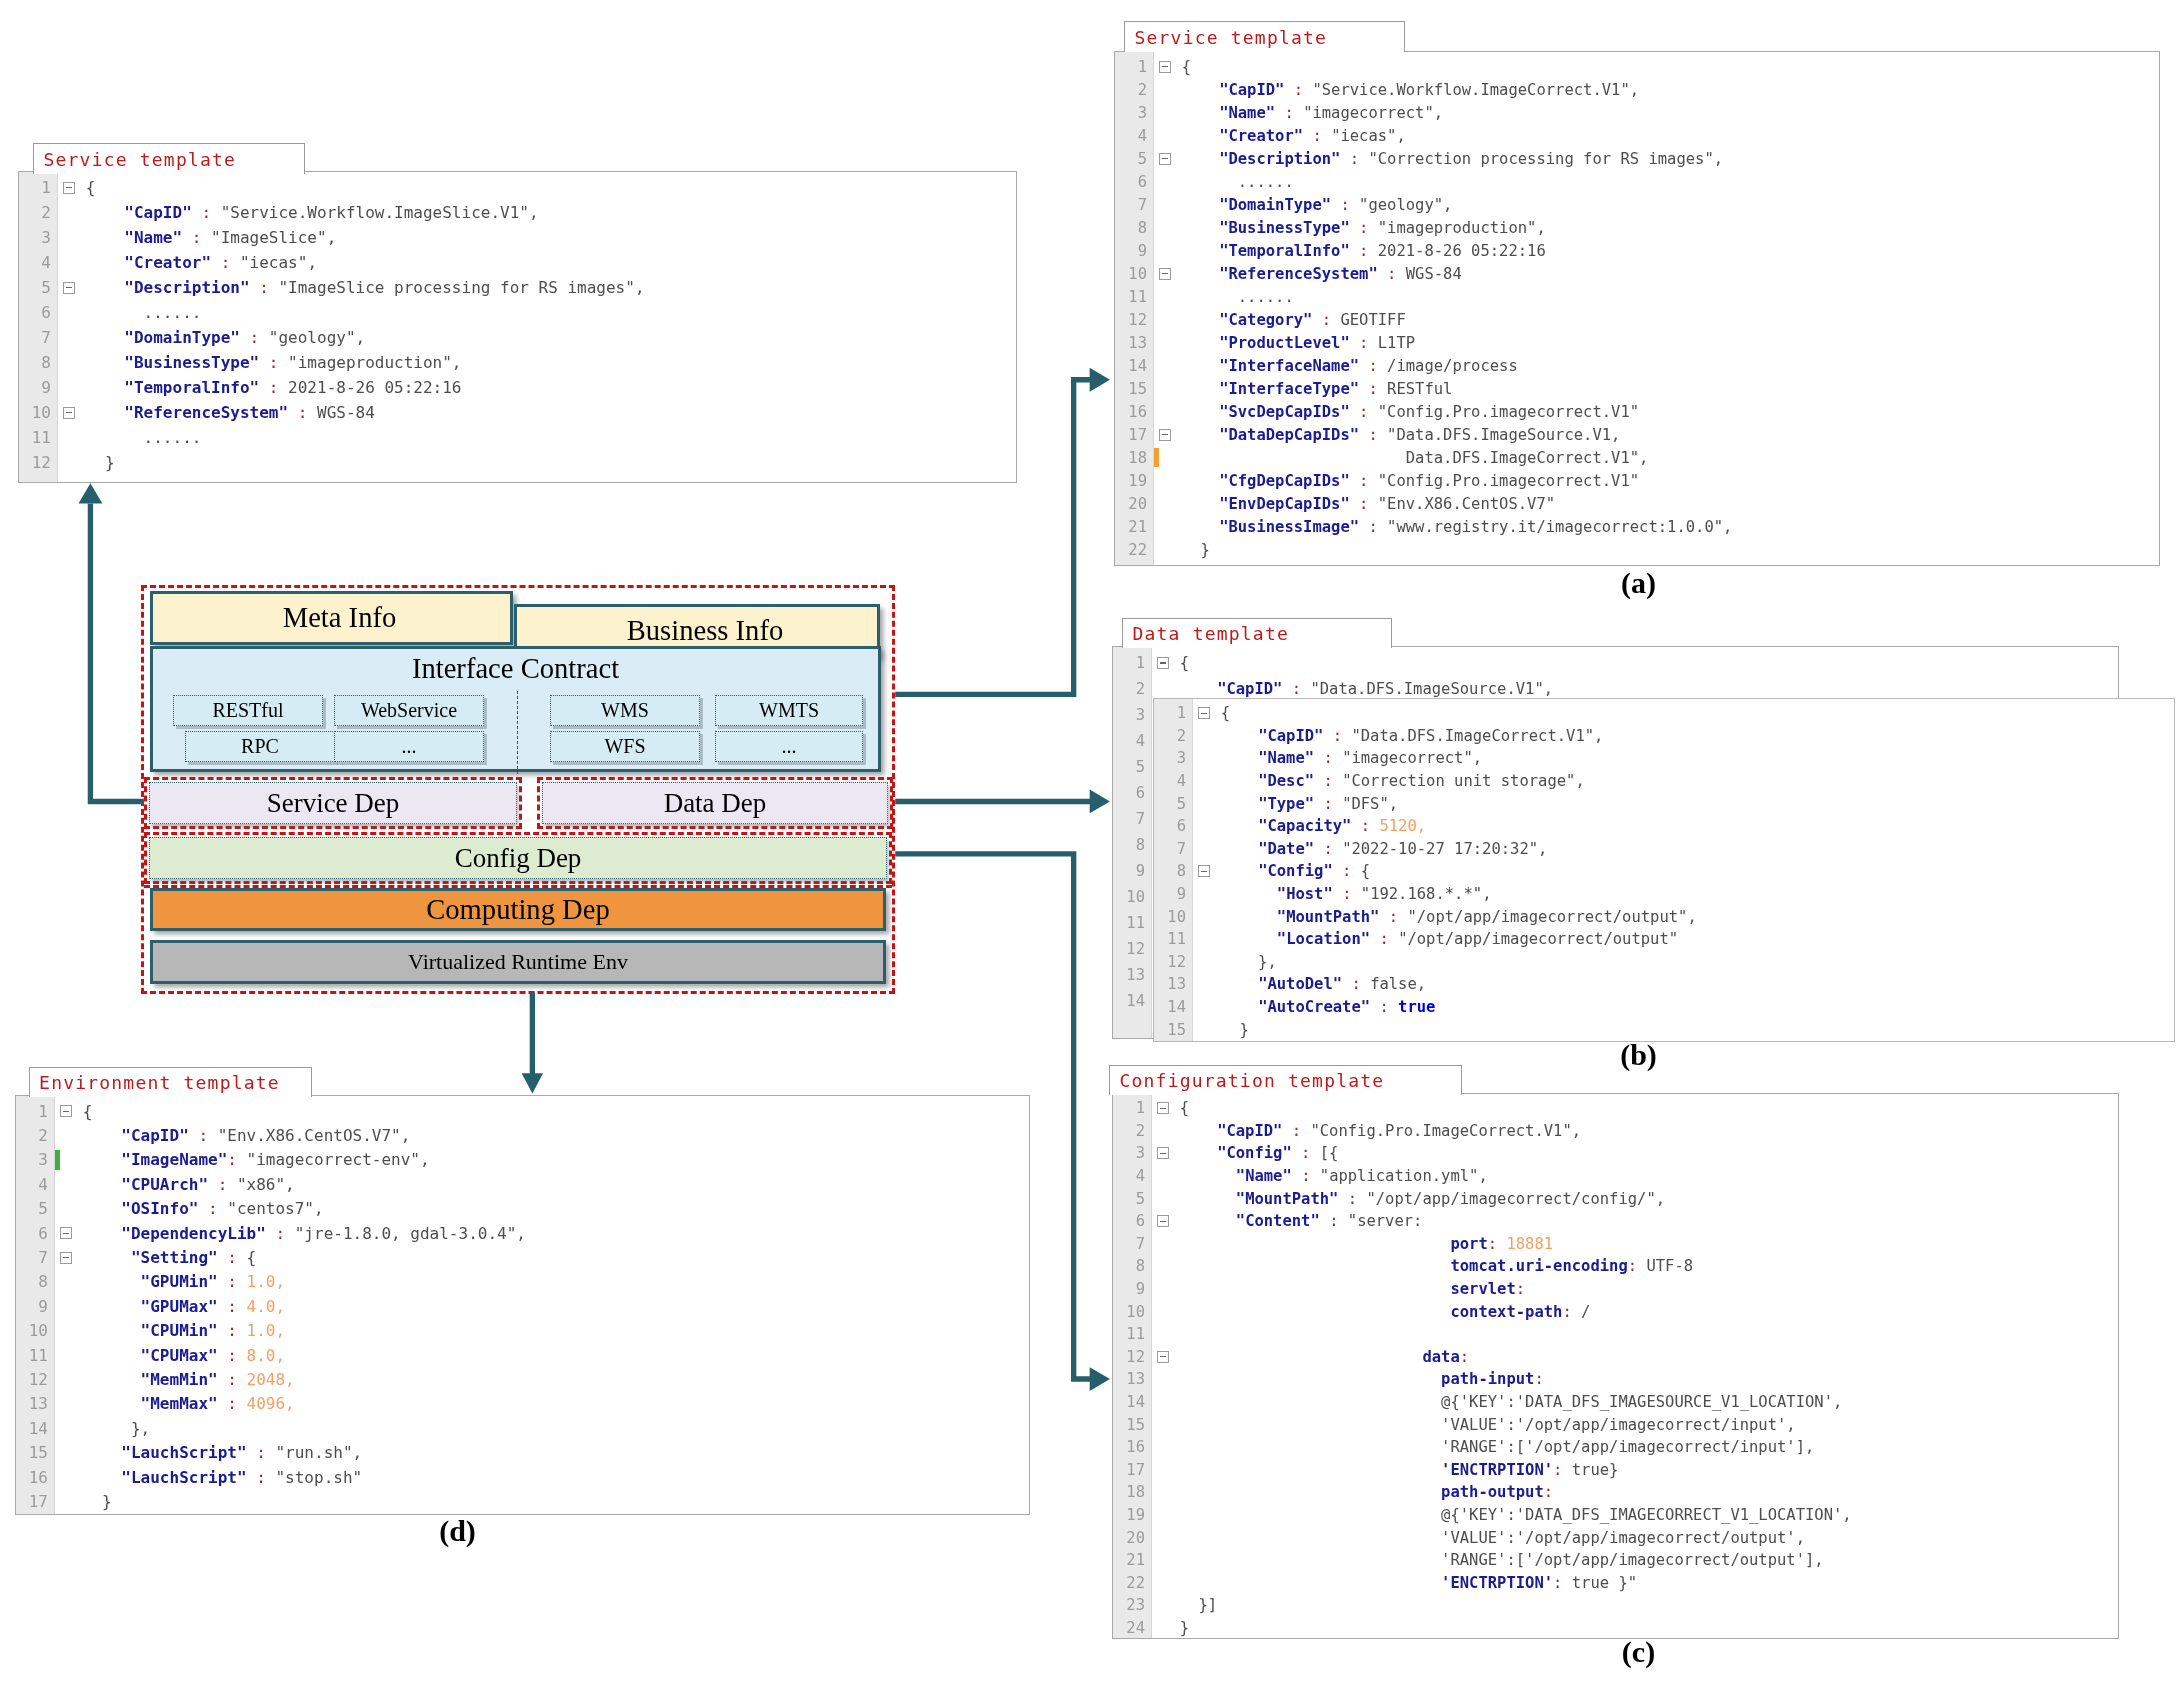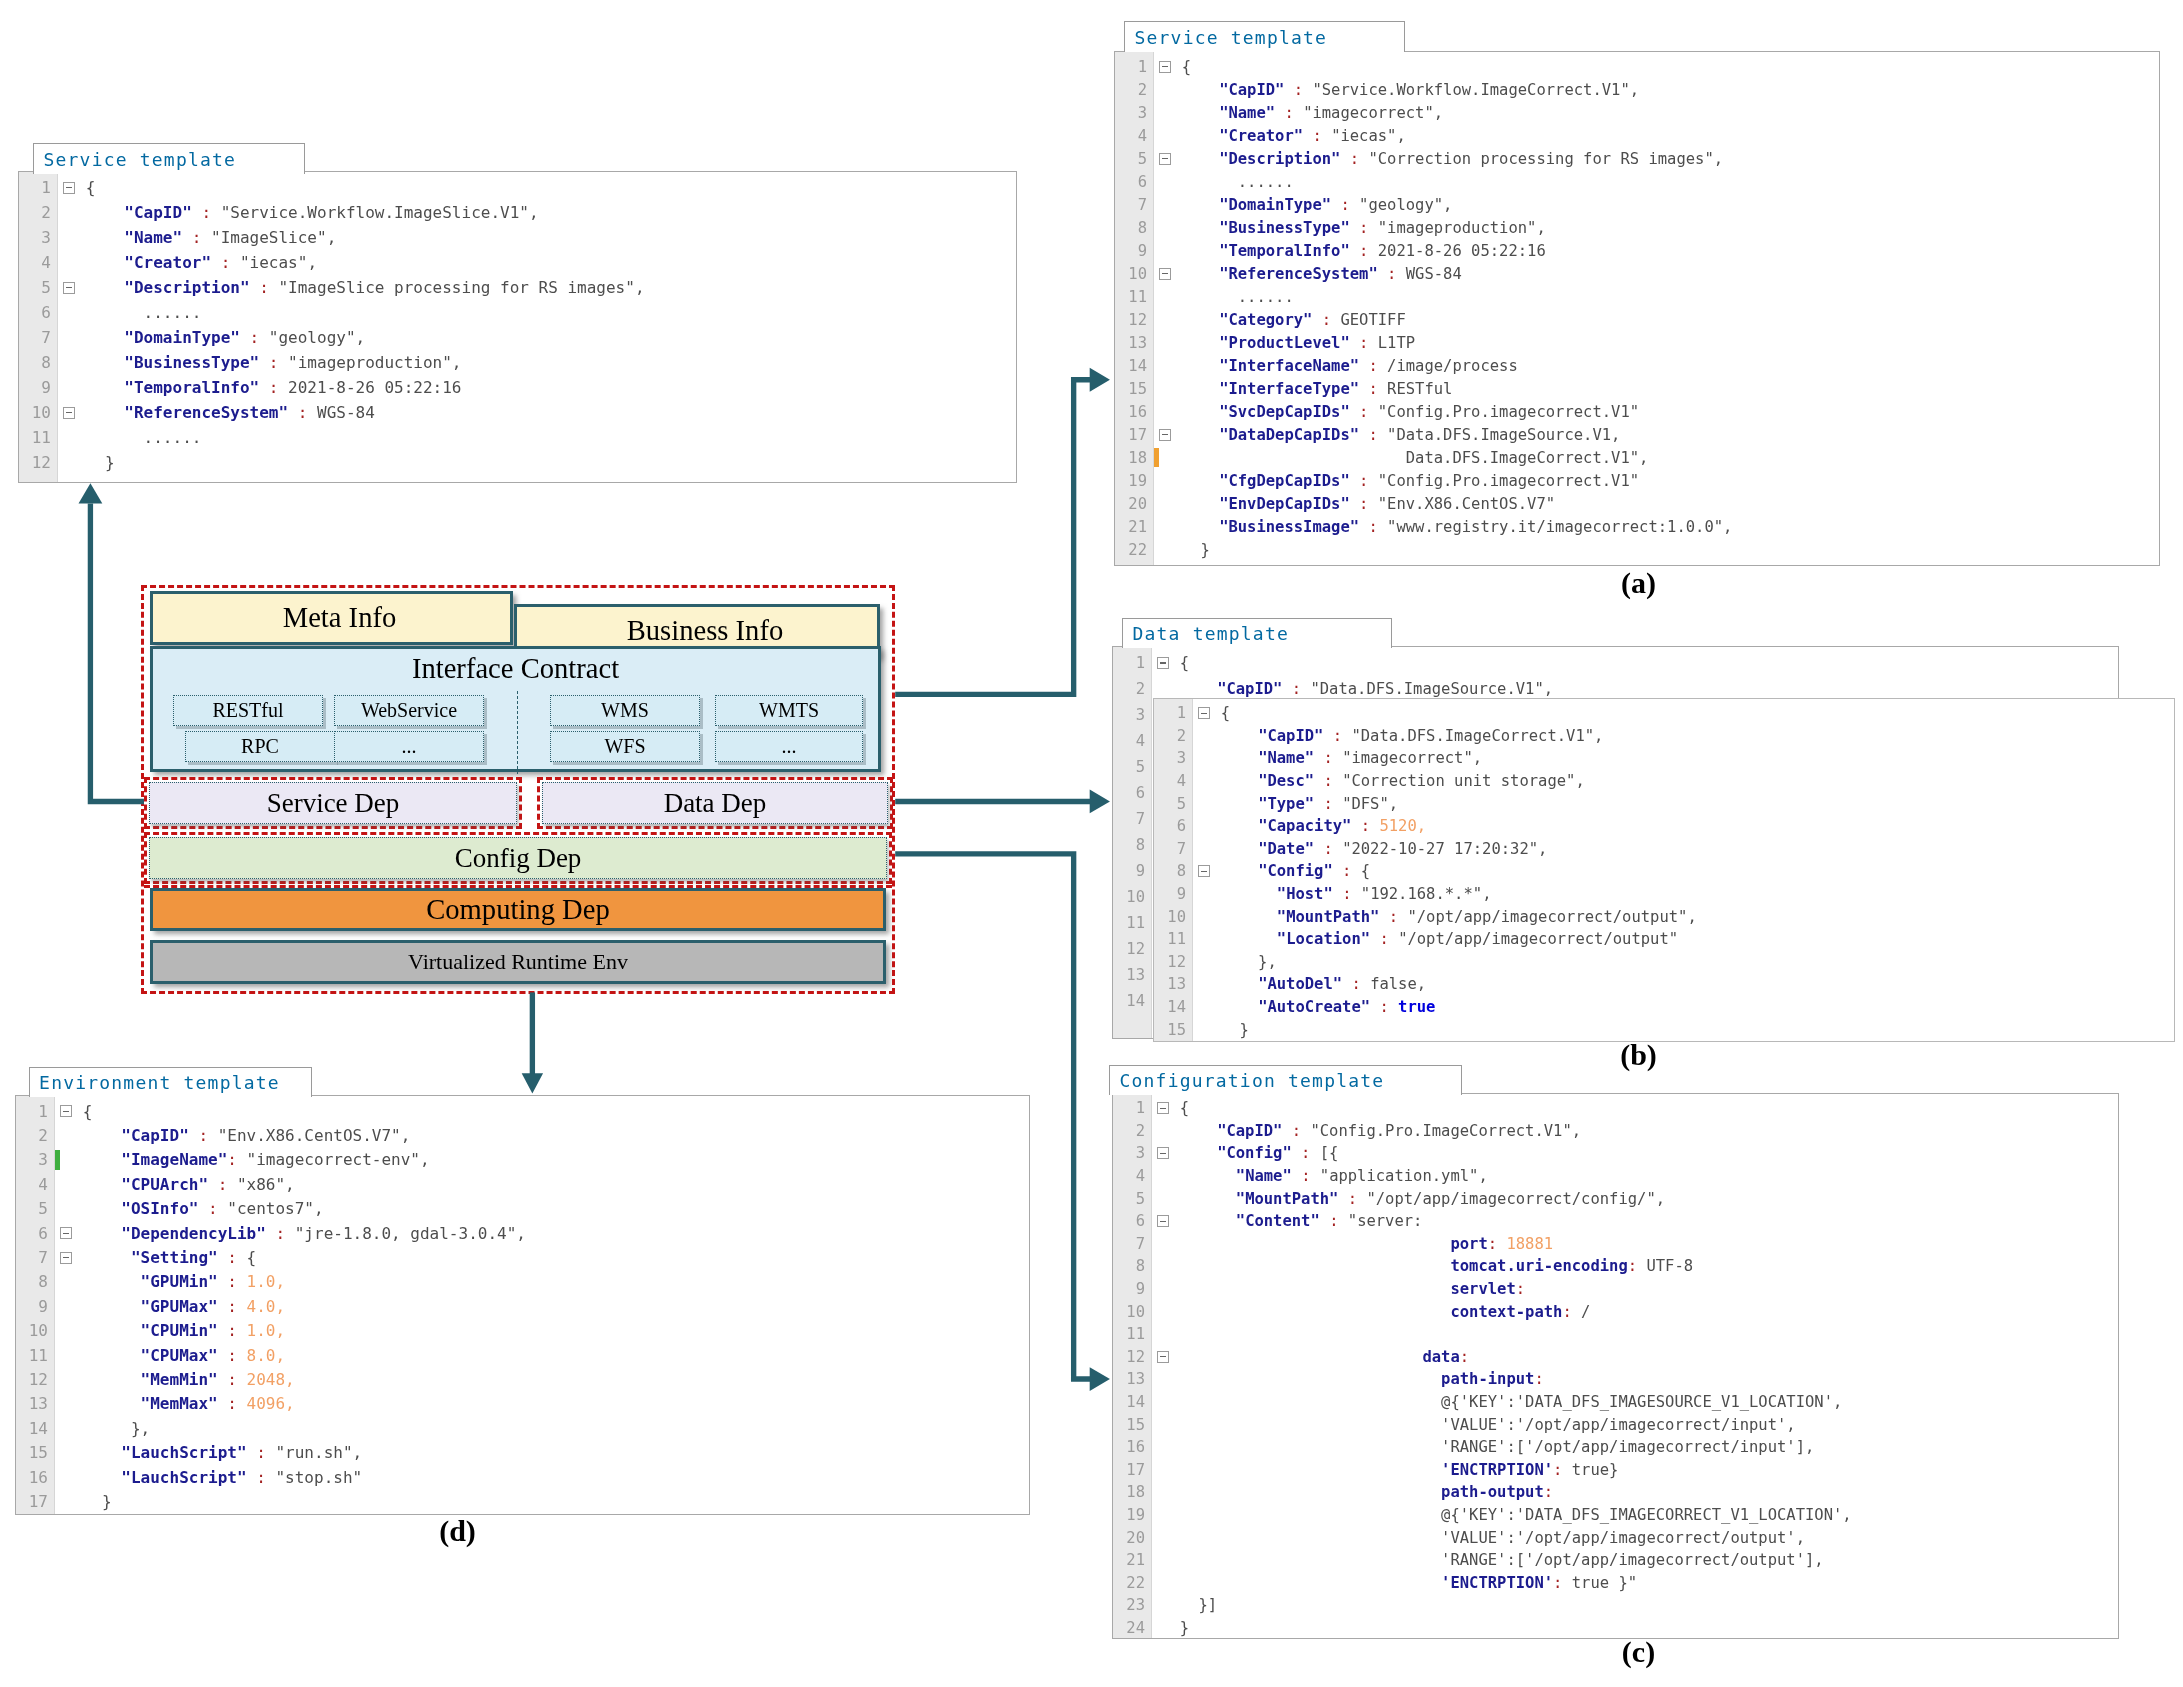--- a/index.html
+++ b/index.html
@@ -1,21 +1,21 @@
 <!DOCTYPE html>
 <html style="font-size:9.5px"><head>
 <meta charset="utf-8">
 <style>
   html,body{margin:0;padding:0;background:#ffffff;}
   .stage{position:relative;width:2183px;height:1688px;background:#fff;overflow:hidden;
          font-family:"Liberation Sans",sans-serif;}
   
   .tab{position:absolute;background:#fff;border:1.2px solid #9a9a9a;border-bottom:none;
        display:flex;align-items:center;padding-left:9.5px;z-index:3;
-       font:18px "DejaVu Sans Mono",monospace;letter-spacing:1.2px;color:#0369a1;}
+       font:18px "DejaVu Sans Mono",monospace;letter-spacing:1.2px;color:#b91c1c;}
   .panel{position:absolute;background:#fff;border:1.2px solid #a8a8a8;z-index:2;box-sizing:border-box;}
   .gutter-bg{position:absolute;left:0;top:0;bottom:0;width:38px;background:#e9e9e9;
              border-right:0.6px solid #d6d6d6;}
   .lines{position:absolute;left:0;right:0;top:0;bottom:0;padding-top:3px;}
   .cl{position:relative;display:flex;align-items:center;height:var(--lh);
       font:var(--fs) "DejaVu Sans Mono",monospace;white-space:pre;}
   .ln{width:38px;text-align:right;padding-right:6px;color:#9b9b9b;flex:none;box-sizing:border-box;}
   .fold{width:24px;flex:none;display:flex;align-items:center;justify-content:center;}
   .fbox{position:relative;width:10px;height:10px;border:1.2px solid #9b9b9b;background:#fff;}
   .fbox::after{content:"";position:absolute;left:1.8px;right:1.8px;top:50%;height:1.2px;margin-top:-0.6px;background:#666;}

